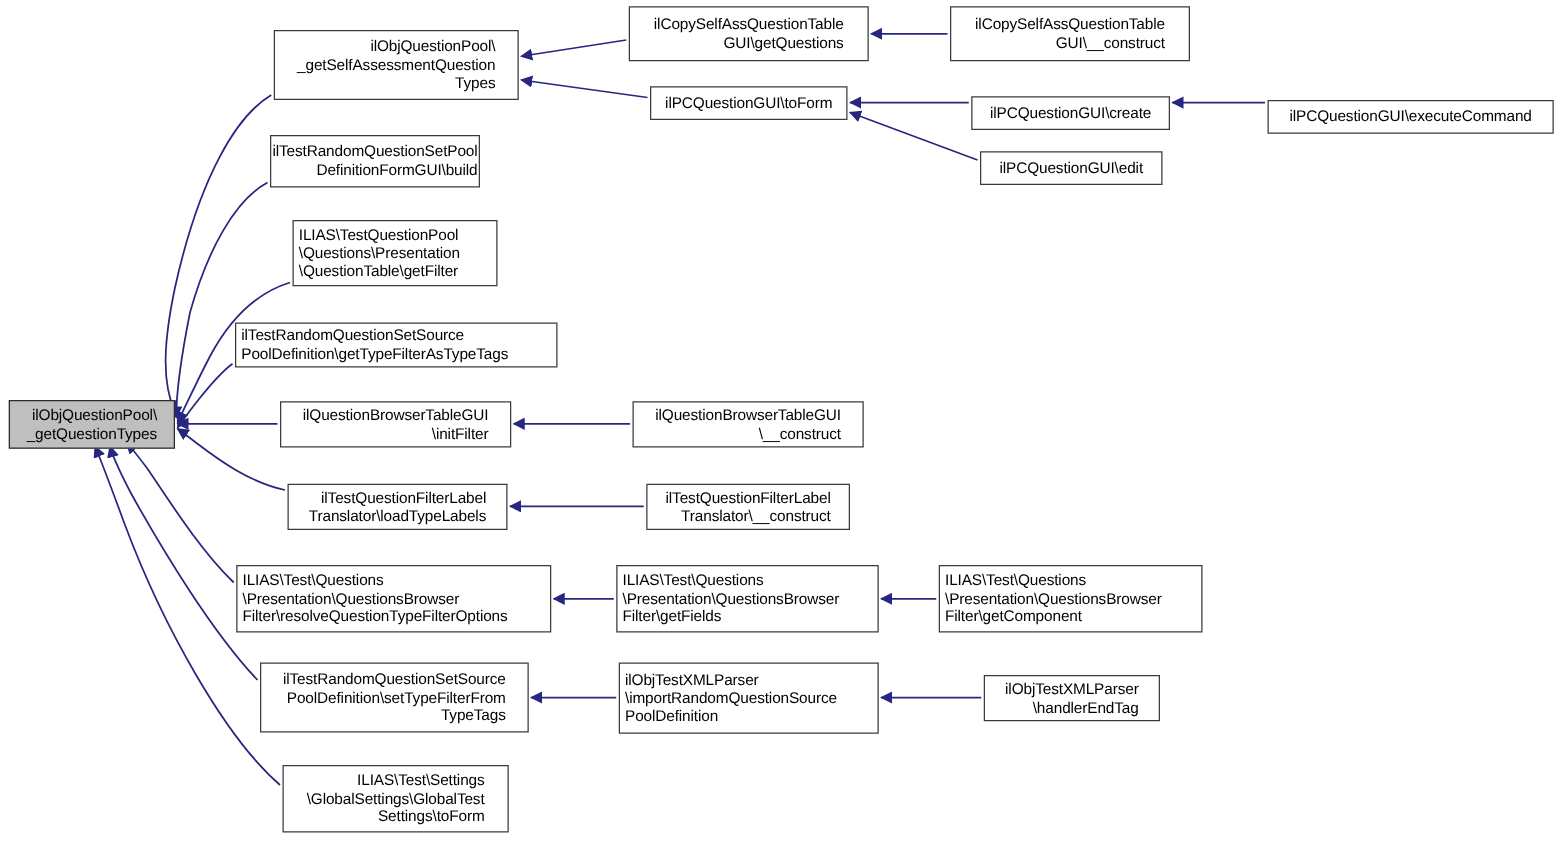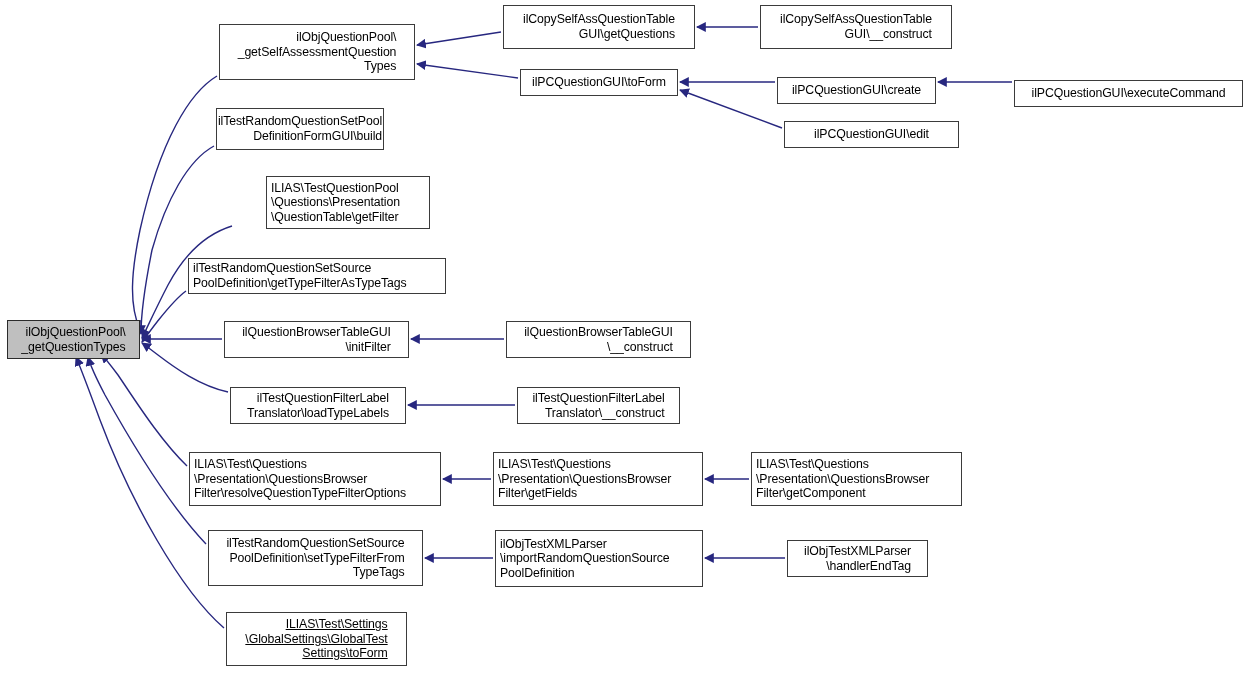--- a/index.html
+++ b/index.html
@@ -91,24 +91,24 @@
       <div class="node" style="left: 219px; top: 24px; width: 196px; height: 56px;">ilObjQuestionPool\
 _getSelfAssessmentQuestion
 Types</div>
       <div class="node" style="left: 503px; top: 5px; width: 192px; height: 44px;">ilCopySelfAssQuestionTable
 GUI\getQuestions</div>
       <div class="node" style="left: 760px; top: 5px; width: 192px; height: 44px;">ilCopySelfAssQuestionTable
 GUI\__construct</div>
       <div class="node" style="left: 520px; top: 69px; width: 158px; height: 27px;">ilPCQuestionGUI\toForm</div>
       <div class="node" style="left: 777px; top: 77px; width: 159px; height: 27px;">ilPCQuestionGUI\create</div>
       <div class="node" style="left: 1014px; top: 69px; width: 229px; height: 27px; margin-top: 11px;">ilPCQuestionGUI\executeCommand</div>
-      <div class="node" style="left: 784px; top: 121px; width: 175px; height: 27px;">ilPCQuestionGUI\edit</div>
+      <div class="node" style="left: 784px; top: 121px; width: 146px; height: 27px;">ilPCQuestionGUI\edit</div>
       <div class="node" style="left: 216px; top: 108px; width: 168px; height: 42px;">ilTestRandomQuestionSetPool
 DefinitionFormGUI\build</div>
-      <div class="node leftalign" style="left: 234px; top: 176px; width: 164px; height: 53px; margin-left: 32px;">ILIAS\TestQuestionPool
+      <div class="node leftalign" style="left: 234px; top: 176px; width: 164px; height: 53px;">ILIAS\TestQuestionPool
 \Questions\Presentation
 \QuestionTable\getFilter</div>
       <div class="node leftalign" style="left: 188px; top: 258px; width: 258px; height: 36px;">ilTestRandomQuestionSetSource
 PoolDefinition\getTypeFilterAsTypeTags</div>
       <div class="node" style="left: 224px; top: 321px; width: 185px; height: 37px;">ilQuestionBrowserTableGUI
 \initFilter</div>
       <div class="node" style="left: 506px; top: 321px; width: 185px; height: 37px;">ilQuestionBrowserTableGUI
 \__construct</div>
       <div class="node" style="left: 230px; top: 387px; width: 176px; height: 37px;">ilTestQuestionFilterLabel
 Translator\loadTypeLabels</div>
@@ -124,17 +124,17 @@
 \Presentation\QuestionsBrowser
 Filter\getComponent</div>
       <div class="node" style="left: 208px; top: 530px; width: 215px; height: 56px;">ilTestRandomQuestionSetSource
 PoolDefinition\setTypeFilterFrom
 TypeTags</div>
       <div class="node leftalign" style="left: 495px; top: 530px; width: 208px; height: 57px;">ilObjTestXMLParser
 \importRandomQuestionSource
 PoolDefinition</div>
       <div class="node" style="left: 787px; top: 540px; width: 141px; height: 37px;">ilObjTestXMLParser
 \handlerEndTag</div>
-      <div class="node" style="left: 226px; top: 612px; width: 181px; height: 54px; text-decoration: underline;">ILIAS\Test\Settings
+      <div class="node" style="left: 226px; top: 612px; width: 181px; height: 54px;">ILIAS\Test\Settings
 \GlobalSettings\GlobalTest
 Settings\toForm</div>
     </div>
 </div>
 
 </body></html>

